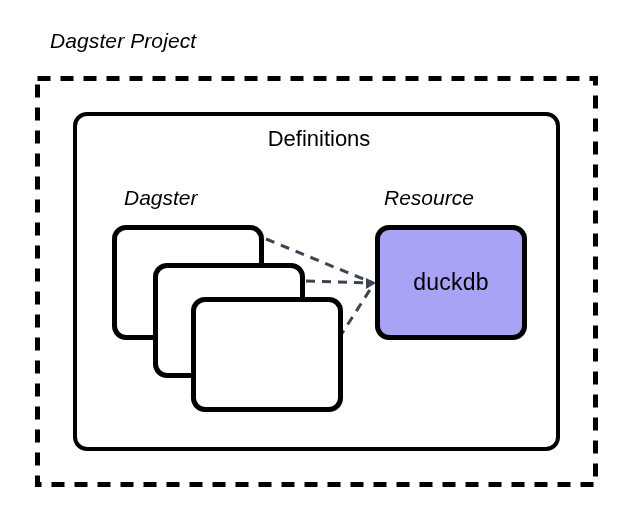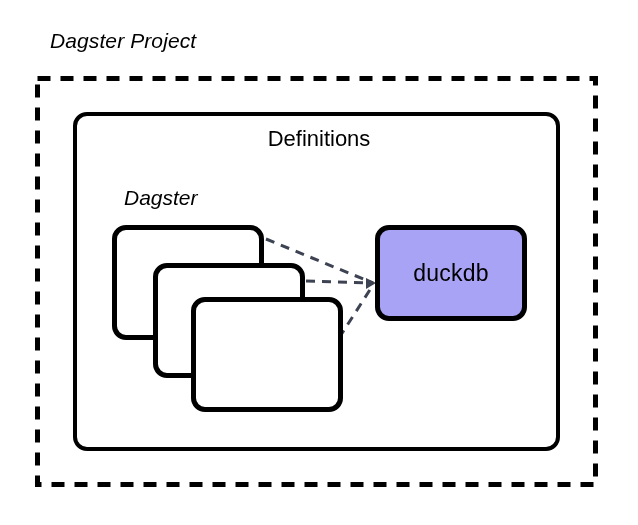--- a/index.html
+++ b/index.html
@@ -113,21 +113,21 @@
   .asset-card-1 { left: 112px; top: 225px; z-index: 3; }
   .asset-card-2 { left: 153px; top: 263px; z-index: 4; }
   .asset-card-3 { left: 191px; top: 297px; z-index: 5; }
 
   
   .resource-card {
     position: absolute;
     left: 375px;
     top: 225px;
     width: 152px;
-    height: 96px;
+    height: 115px;
     box-sizing: border-box;
     border: 5px solid #000000;
     border-radius: 14px;
     background: #a8a3f5;
     display: flex;
     align-items: center;
     justify-content: center;
     z-index: 6;
   }
   .resource-card-label {
@@ -148,20 +148,21 @@
   <div class="project-frame">
     <svg viewBox="0 0 563 411" preserveAspectRatio="none">
       <rect x="2.5" y="2.5" width="558" height="406" fill="none" stroke="#000000" stroke-width="5" stroke-dasharray="13 10" stroke-linecap="butt"></rect>
     </svg>
   </div>
 
   <div class="definitions-box"></div>
   <div class="definitions-label">Definitions</div>
 
   <div class="group-label assets-label">Dagster</div>
+  <div class="group-label resource-label">Resource</div>
 
   <div class="connectors">
     <svg viewBox="0 0 638 525">
       <g fill="none" stroke="#3d4352" stroke-width="3" stroke-dasharray="9 7" stroke-linecap="butt">
         <line x1="266" y1="239" x2="373" y2="283"></line>
         <line x1="306" y1="281" x2="373" y2="283"></line>
         <line x1="339" y1="338" x2="373" y2="285"></line>
       </g>
       <path d="M366 278 L376 283 L366 289 Z" fill="#3d4352"></path>
     </svg>

